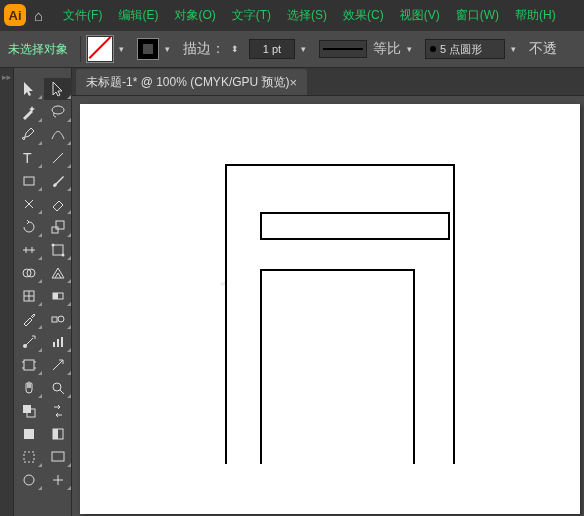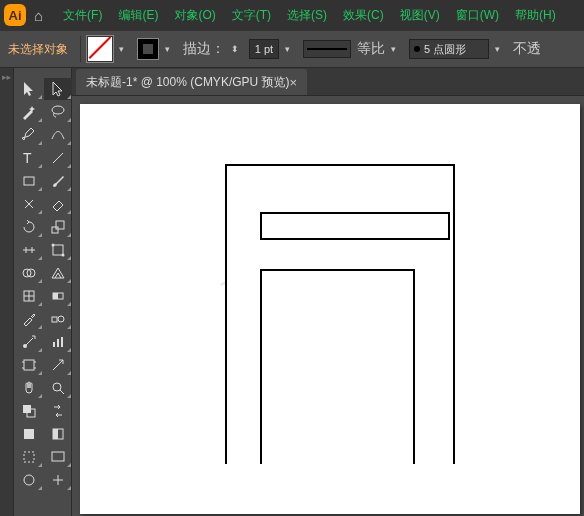--- a/index.html
+++ b/index.html
@@ -6,31 +6,31 @@
 body { width: 584px; height: 516px; background: #4a4a4a; overflow: hidden; position: relative; }
 
 
 .menubar { height: 30px; background: #323232; display: flex; align-items: center; padding: 0 4px; }
 .logo { width: 22px; height: 22px; background: #ff9a00; color: #4a2800; font-size: 13px; font-weight: bold; display: flex; align-items: center; justify-content: center; border-radius: 6px; margin-right: 8px; }
 .home-icon { color: #ccc; font-size: 15px; margin-right: 12px; cursor: pointer; }
 .menu-item { color: #22c55e; font-size: 12px; padding: 0 8px; cursor: pointer; }
 
 
 .optionsbar { height: 38px; background: #4a4a4a; border-top: 1px solid #333; border-bottom: 1px solid #2a2a2a; display: flex; align-items: center; padding: 0 8px; gap: 6px; }
-.no-sel { color: #fdba74; font-size: 12px; margin-right: 6px; }
+.no-sel { color: #86efac; font-size: 12px; margin-right: 6px; }
 .swatch { position: relative; width: 26px; height: 26px; display: inline-block; }
 .fill-sw { background: #fff; border: 1px solid #333; }
 .fill-sw::after { content: ""; position: absolute; left: -2px; top: -2px; right: -2px; bottom: -2px; border: 1px solid #888; pointer-events:none;}
 .fill-sw .slash { position: absolute; left: 0; bottom: 0; width: 100%; height: 100%; }
 .fill-sw .slash::after { content:""; position:absolute; left:2px; bottom:2px; width:30px; height:2px; background:#e00; transform:rotate(-45deg); transform-origin:left bottom;}
 .stroke-sw { width: 22px; height: 22px; background: #000; border: 1px solid #888; display:flex; align-items:center; justify-content:center;}
 .stroke-sw .inner { width: 10px; height: 10px; background: #4a4a4a; }
 .dropdown-arrow { width: 12px; color: #ccc; font-size: 9px; cursor:pointer; }
 .opt-label { color: #ccc; font-size: 14px; }
-.opt-input { background: #333; border: 1px solid #222; color: #ddd; font-size: 11px; width: 30px; height: 20px; text-align: center; }
+.opt-input { background: #333; border: 1px solid #222; color: #ddd; font-size: 11px; width: 46px; height: 20px; text-align: center; }
 .line-preview { width: 48px; height: 18px; background: #3a3a3a; border: 1px solid #222; display: flex; align-items: center; justify-content: center; }
 .line-preview .ln { height: 2px; width: 40px; background: #000; }
 .brush-preview { width: 80px; height: 20px; background: #3a3a3a; border: 1px solid #222; display: flex; align-items: center; color: #ddd; font-size: 11px; padding: 0 4px; gap:4px;}
 .brush-preview .dot { width:6px;height:6px;background:#000;border-radius:50%;}
 .sep { width: 1px; height: 26px; background: #333; }
 
 
 .tabbar { height: 28px; background: #383838; display: flex; align-items: flex-end; padding-left: 76px; border-bottom:1px solid #2a2a2a;}
 .tab { height: 26px; background: #4a4a4a; color: #ddd; font-size: 12px; padding: 0 10px; display: flex; align-items: center; border-top-left-radius: 3px; border-top-right-radius: 3px; gap: 0;}
 .tab .close { color: #ccc; font-size: 13px; cursor:pointer; }

